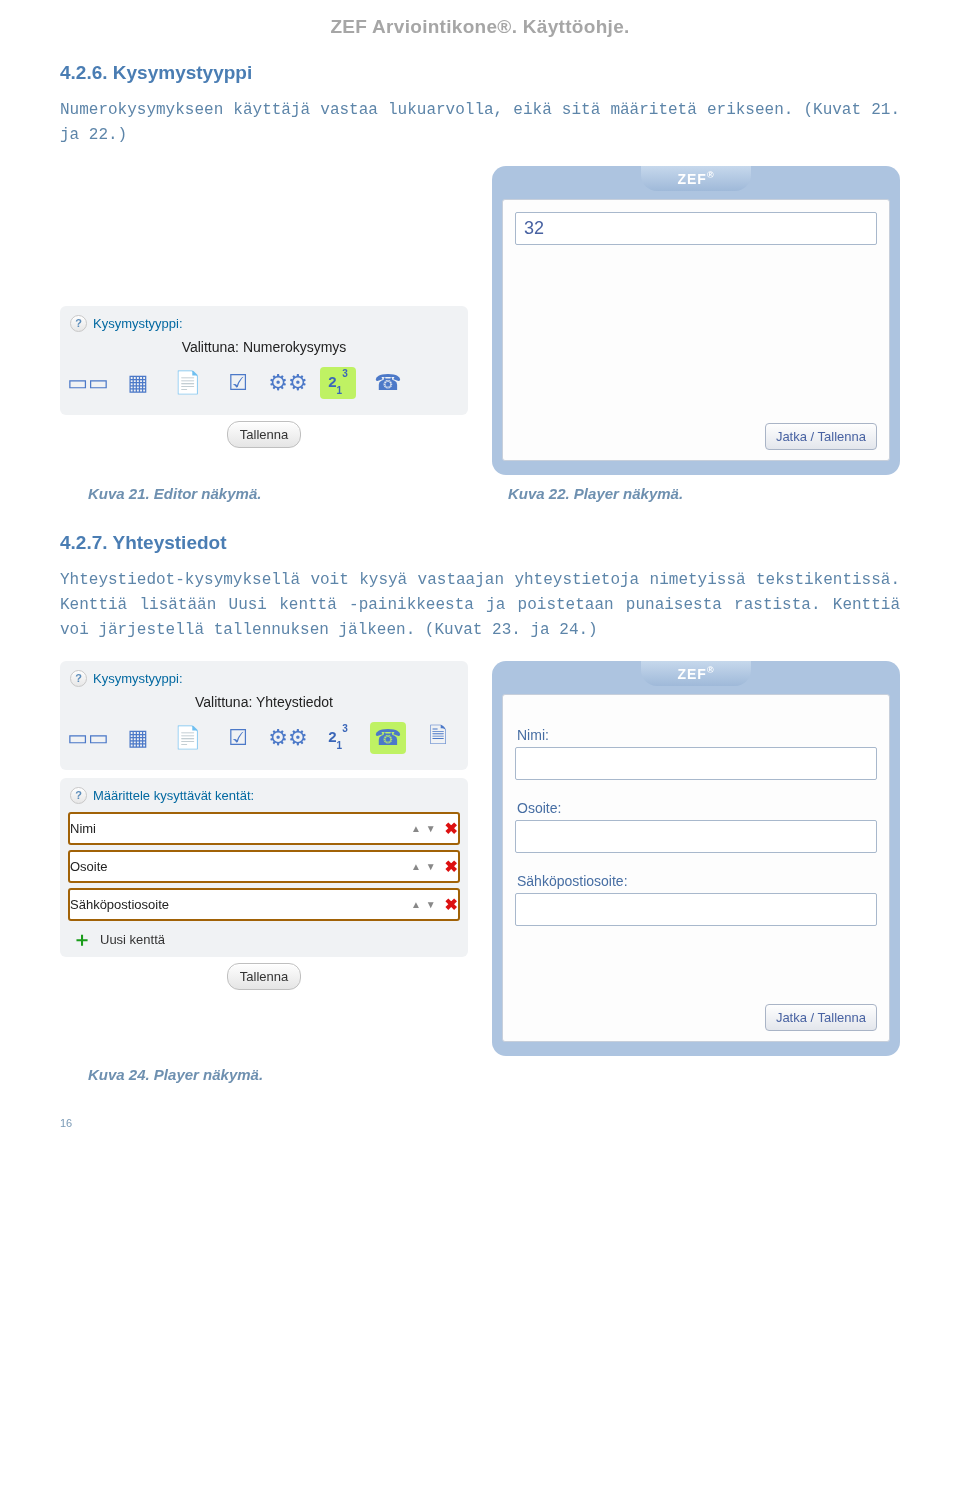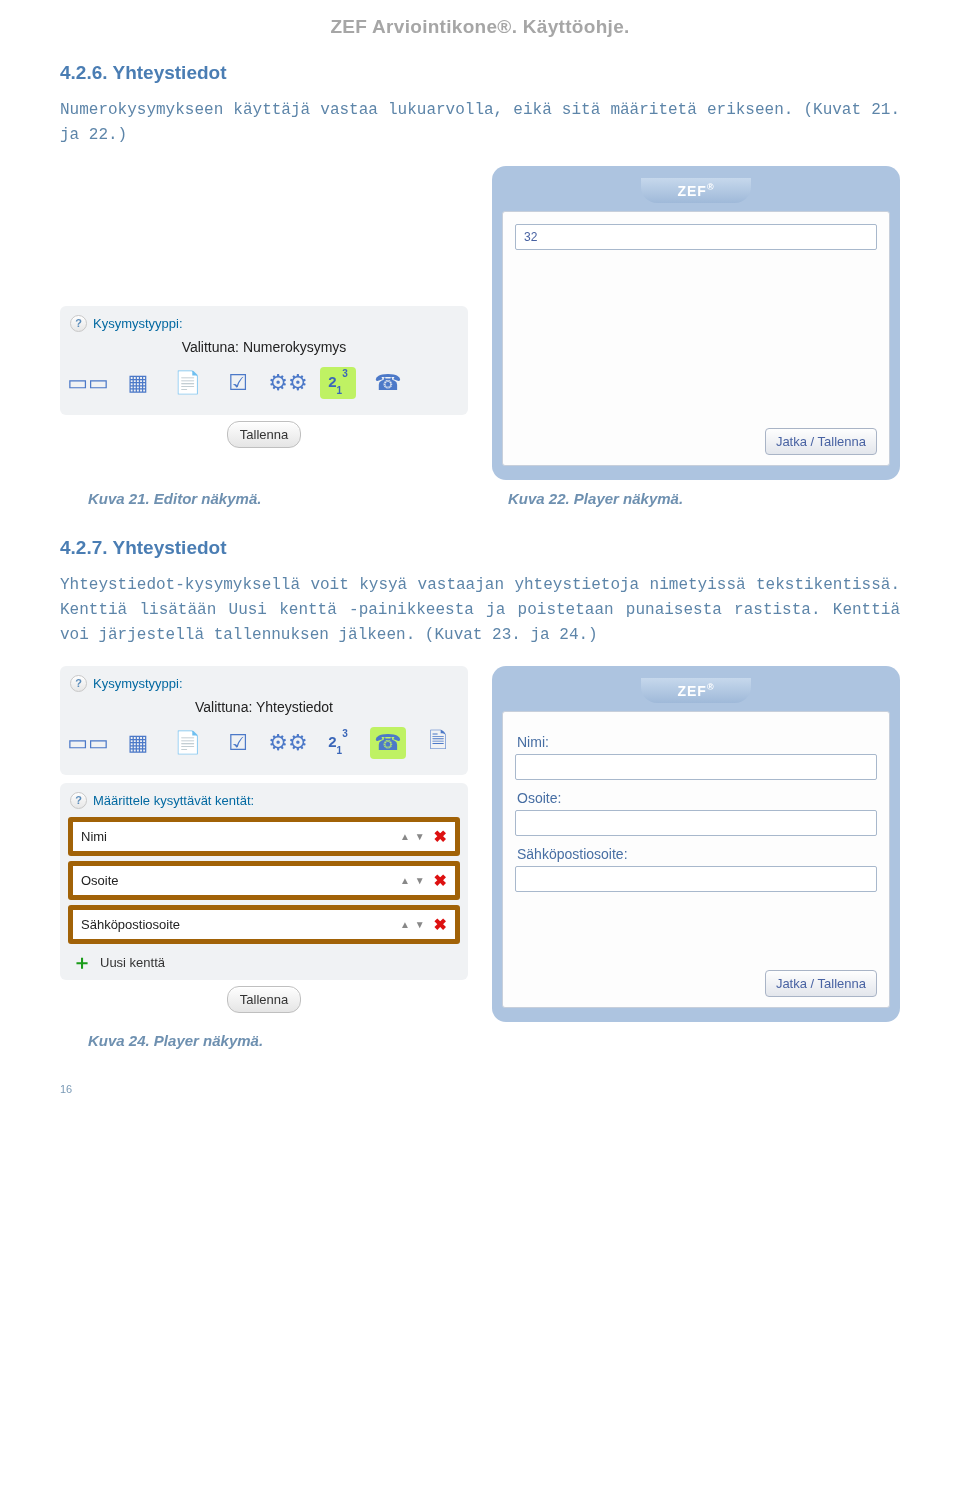--- a/index.html
+++ b/index.html
@@ -124,21 +124,21 @@
     padding: 5px 12px;
     font-size: 13px;
     color: #333;
     box-shadow: 0 1px 0 #fff inset;
   }
 
   
   .player-outer {
     background: #adc4e0;
     border-radius: 14px;
-    padding: 12px 10px 14px 10px;
+    padding: 0 10px 14px 10px;
   }
   .zef-pill {
     margin: 0 auto;
     width: 110px;
     background: linear-gradient(#c6d8ec,#9fb9d9);
     border-radius: 0 0 16px 16px;
     text-align: center;
     font-size: 14px;
     font-weight: bold;
     color: #fff;
@@ -153,29 +153,29 @@
     margin-top: 8px;
     padding: 12px 12px 10px 12px;
     min-height: 110px;
     position: relative;
   }
   .player-input {
     width: 100%;
     box-sizing: border-box;
     border: 1px solid #a8b8cc;
     background: #fff;
-    font-size: 12px;
+    font-size: 18px;
     color: #4862a2;
     padding: 5px 8px;
     border-radius: 2px;
   }
   .player-field-label {
     color: #476ea3;
     font-size: 14px;
-    margin: 10px 2px 4px 2px;
+    margin: 20px 2px 4px 2px;
   }
   .jatka-row {
     display: flex;
     justify-content: flex-end;
     margin-top: 18px;
   }
   .jatka-btn {
     background: linear-gradient(#fefefe,#e3e6ec);
     border: 1px solid #a9b4c6;
     border-radius: 4px;
@@ -190,23 +190,23 @@
   .field-list-panel {
     background: #f0f2f4;
     border-radius: 6px;
     padding: 6px 8px 8px 8px;
     font-size: 13px;
     color: #222;
     margin-top: 8px;
   }
   .field-item {
     background: #fff;
-    border: 5px solid #a16207;
+    border: 2px solid #a16207;
     border-radius: 3px;
-    padding: 5px 8px;
+    padding: 5px 0;
     margin: 5px 0;
     display: flex;
     align-items: center;
     justify-content: space-between;
     gap: 8px;
   }
   .field-item .name { flex: 1; }
   .sort-arrows { color:#888; font-size:10px; letter-spacing:1px; }
   .del-x { color:#d11; font-weight:bold; font-size:16px; }
   .uusi-row {
@@ -228,21 +228,21 @@
 
   .spacer-lg { height: 160px; }
 </style>
 </head>
 <body>
 
 <div class="page">
 
   <div class="doc-header">ZEF Arviointikone®. Käyttöohje.</div>
 
-  <div class="section-num">4.2.6. Yhteystiedot</div>
+  <div class="section-num">4.2.6. Kysymystyyppi</div>
   <div class="body-text">Numerokysymykseen käyttäjä vastaa lukuarvolla, eikä sitä määritetä erikseen. (Kuvat 21. ja 22.)</div>
 
   <div class="fig-row">
 
     <div class="fig-col" style="margin-top:140px;">
       <div class="editor-panel">
         <div class="panel-row">
           <div class="help-circle">?</div>
           <span class="panel-label">Kysymystyyppi:</span>
         </div>

